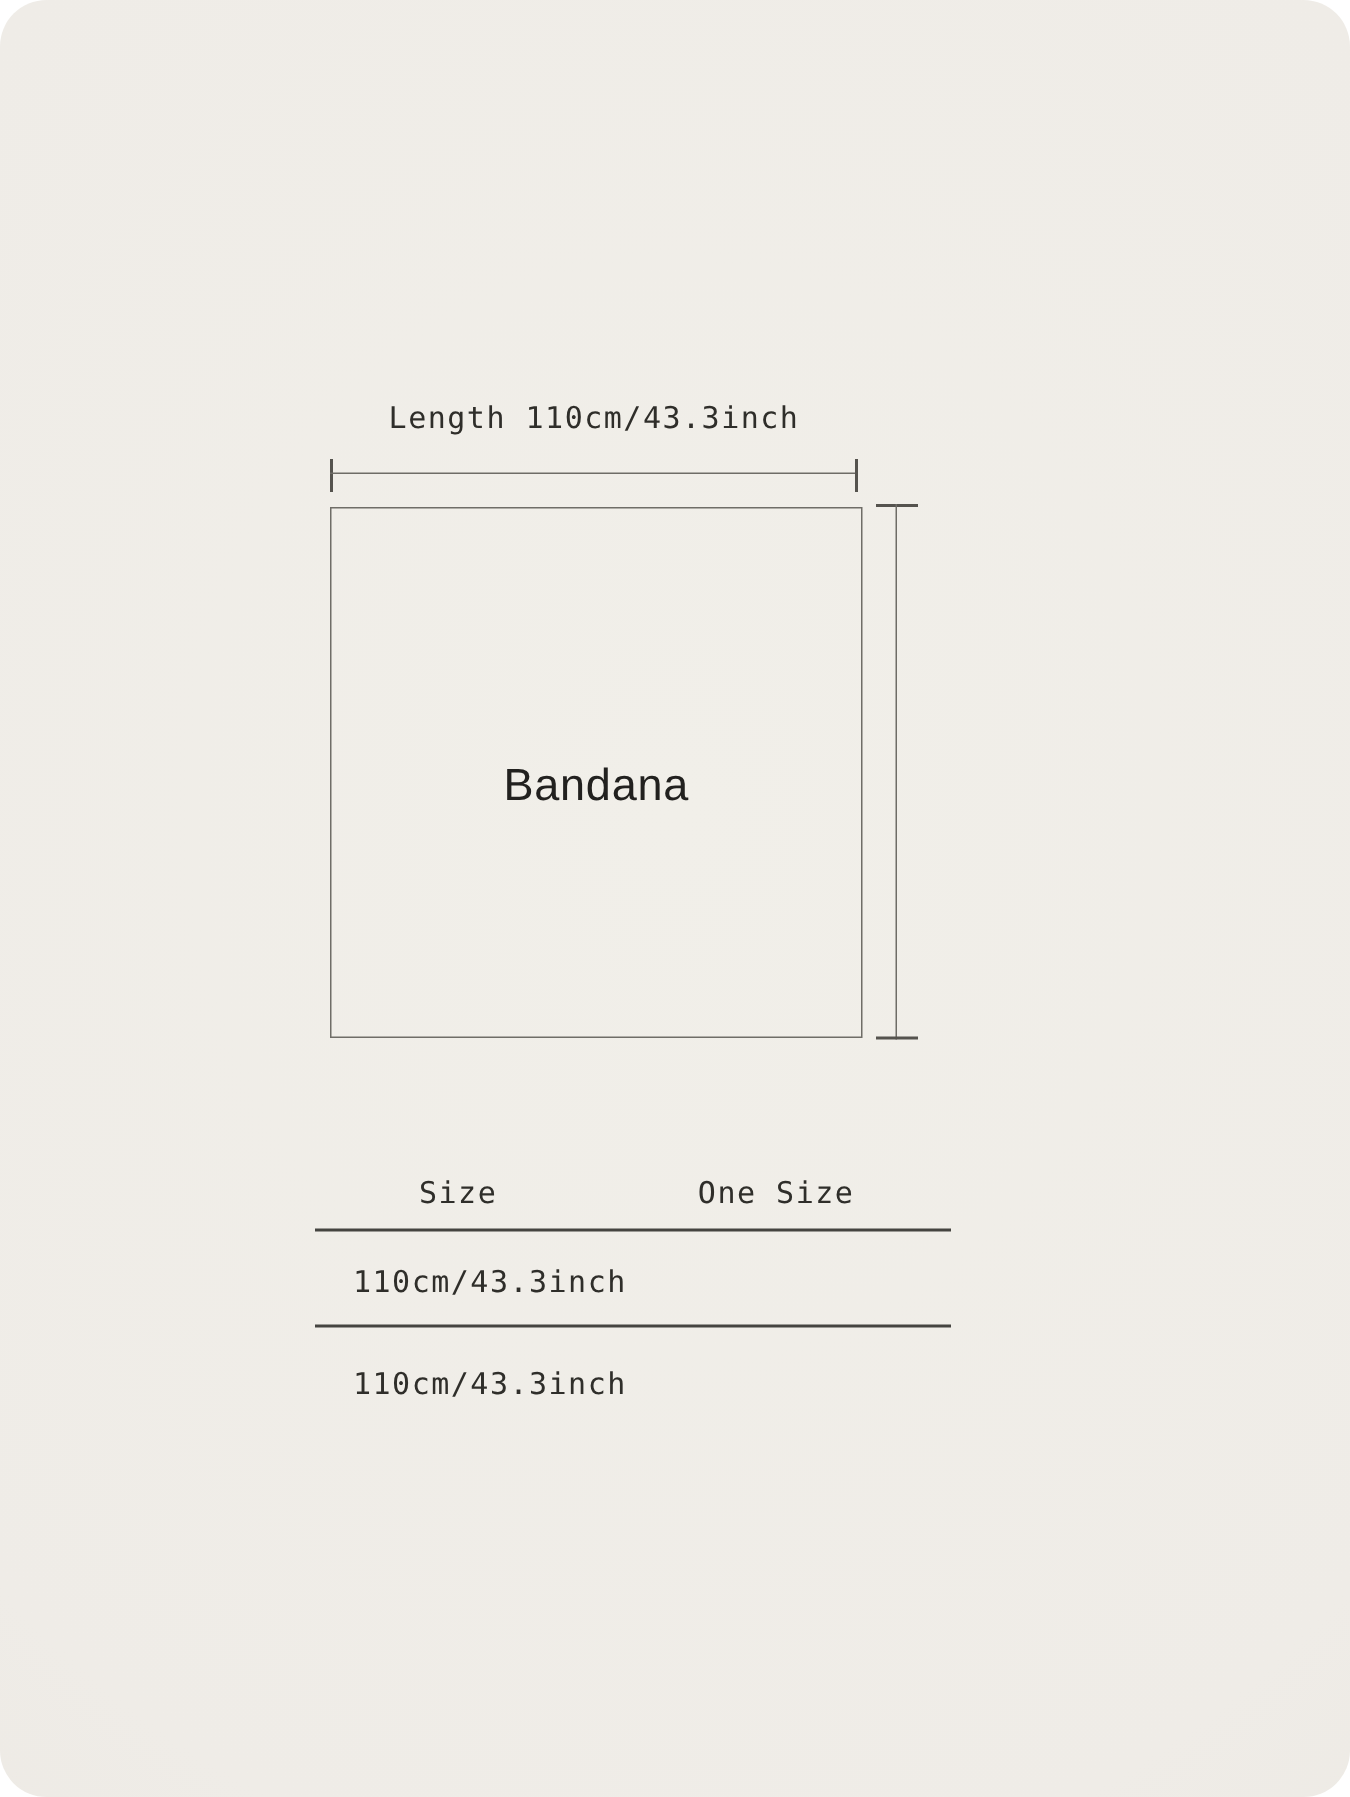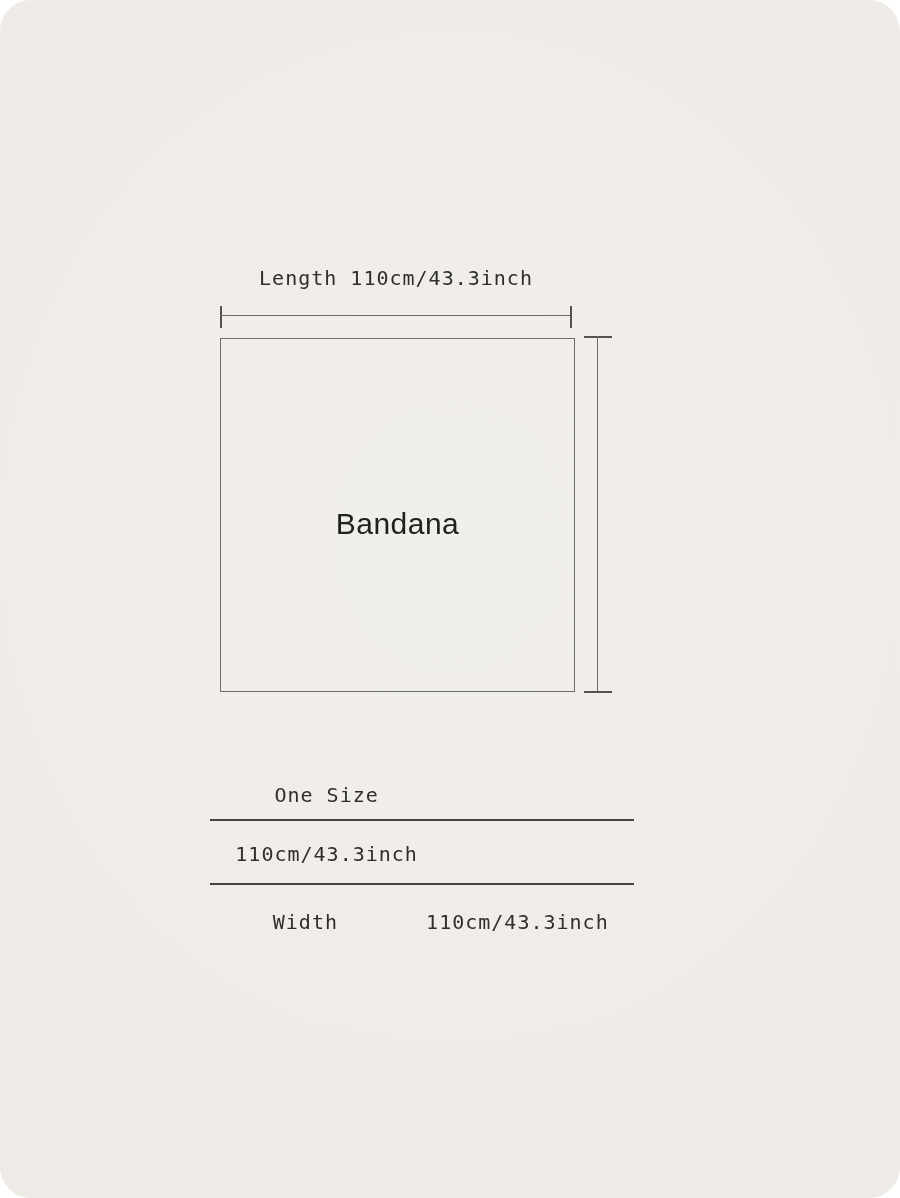--- a/index.html
+++ b/index.html
@@ -162,30 +162,30 @@
   <div class="v-measure">
     <div class="cap-top"></div>
     <div class="vline"></div>
     <div class="cap-bottom"></div>
   </div>
 
 
   <div class="size-table">
 
     <div class="trow header">
+      <div class="cell label">Size</div>
       <div class="cell value">One Size</div>
     </div>
 
     <div class="divider"></div>
 
     <div class="trow body-1">
       <div class="cell value">110cm/43.3inch</div>
     </div>
 
     <div class="divider"></div>
 
     <div class="trow body-2">
-      <div class="cell label">Width</div>
       <div class="cell value">110cm/43.3inch</div>
     </div>
 
   </div>
 </div>
 
 </body></html>

